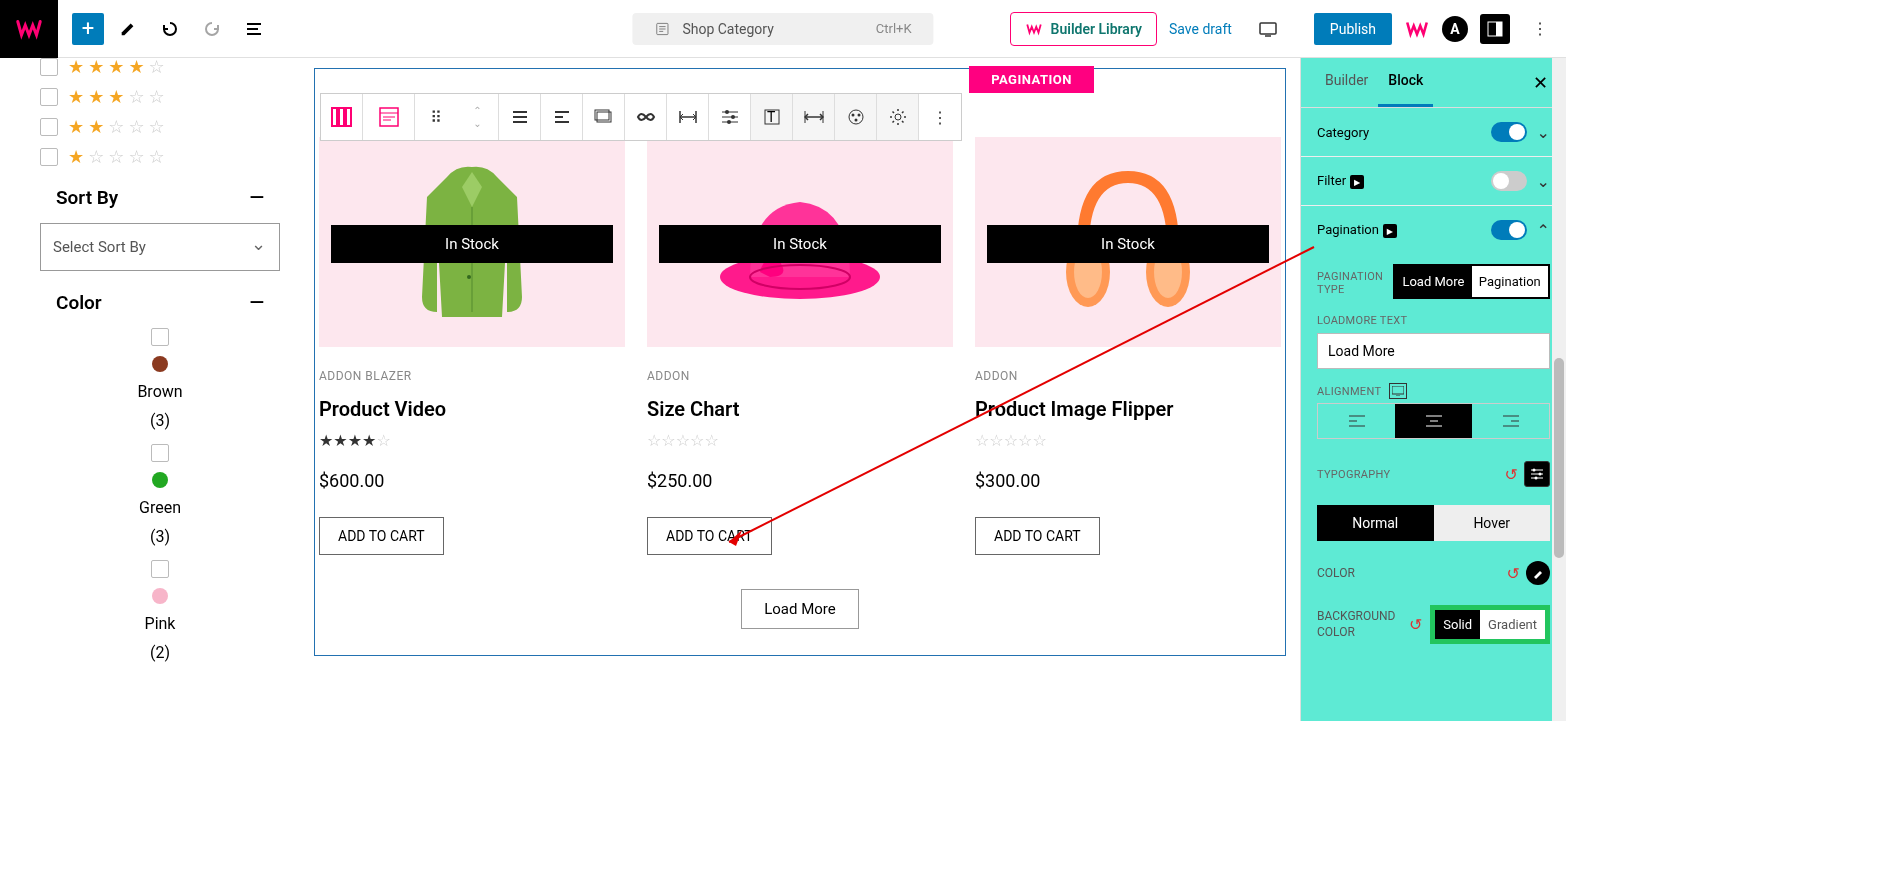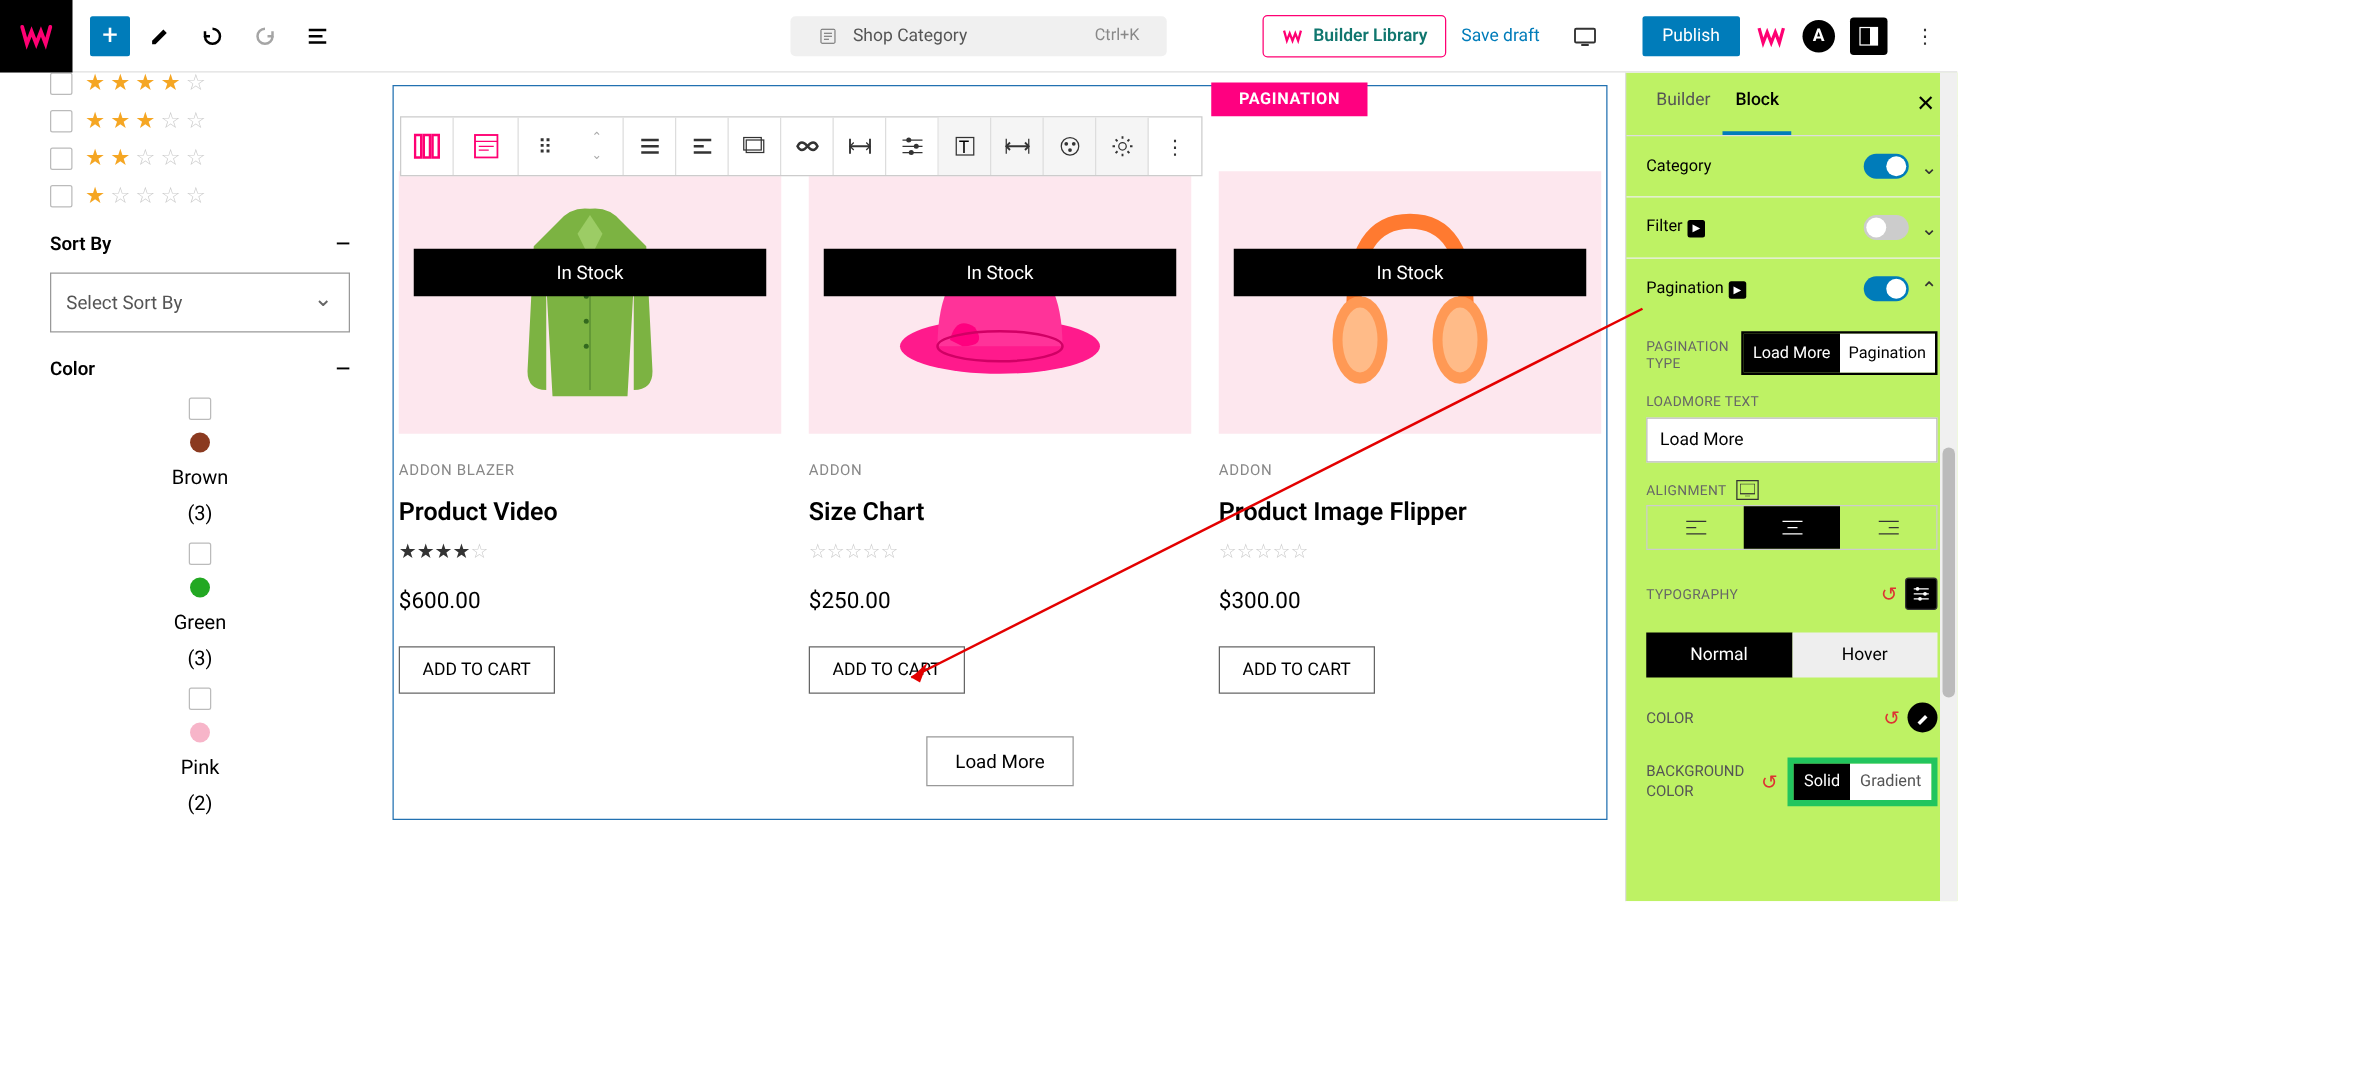--- a/index.html
+++ b/index.html
@@ -24,21 +24,21 @@
 
 
 .main { display:flex; height:calc(100% - 58px); }
 .sidebar-left { width:300px; padding:0 20px 20px 40px; overflow:auto; background:#fff; }
 .star-row { display:flex; align-items:center; gap:10px; margin-bottom:12px; }
 .cb { width:18px; height:18px; border:1px solid #bbb; border-radius:2px; }
 .stars { display:flex; gap:4px; }
 .star { font-size:18px; line-height:1; }
 .star.on { color:#f5a623; }
 .star.off { color:#ccc; }
-.section-hd { display:flex; justify-content:space-between; align-items:flex-end; margin:20px 0 14px; font-size:15px; font-weight:600; }
+.section-hd { display:flex; justify-content:space-between; align-items:flex-end; margin:20px 16px 14px; font-size:19px; font-weight:600; }
 .select { width:100%; padding:14px 12px; border:1px solid #999; font-size:15px; color:#555; background:#fff; appearance:none; position:relative; }
 .select-wrap { position:relative; }
 .select-wrap:after { content:"⌄"; position:absolute; right:14px; top:10px; font-size:18px; color:#666; }
 .color-item { display:flex; align-items:center; gap:10px; margin-bottom:14px; font-size:16px;flex-direction:column; }
 .swatch { width:16px; height:16px; border-radius:50%; }
 
 
 .canvas { flex:1; position:relative; background:#fff; padding:0 14px 20px; overflow:auto; }
 .pag-chip { position:absolute; right:206px; top:8px; background:#ff0080; color:#fff; font-size:13px; font-weight:700; padding:6px 22px; letter-spacing:.5px; z-index:10; }
 .block-frame { border:1.5px solid #2271b1; margin-top:10px; padding-bottom:26px; position:relative; }
@@ -46,31 +46,31 @@
 .bt-cell { width:42px; height:46px; display:flex; align-items:center; justify-content:center; border-right:1px solid #ddd; color:#333; cursor:pointer; }
 .bt-cell.wide { width:52px; }
 .bt-cell.pink { color:#ff0073; }
 .bt-cell.last { border-right:none; }
 .bt-group-dark { background:#f5f5f5; display:flex; }
 .bt-col { display:flex; flex-direction:column; gap:2px; }
 
 .products { display:flex; gap:22px; padding:68px 4px 0; }
 .prod { flex:1; }
 .prod-img { height:210px; background:#fde7ee; position:relative; display:flex; align-items:center; justify-content:center; }
-.stock-band { position:absolute; top:62px; left:12px; right:12px; background:#000; color:#fff; text-align:center; padding:10px 0; font-size:15px; }
+.stock-band { position:absolute; top:88px; left:12px; right:12px; background:#000; color:#fff; text-align:center; padding:10px 0; font-size:15px; }
 .prod-cat { font-size:12px; color:#888; margin-top:22px; letter-spacing:.5px; }
 .prod-title { font-size:20px; font-weight:600; margin-top:14px; }
 .rating { margin-top:10px; color:#333; font-size:16px; }
 .rating.grey { color:#ccc; }
 .price { font-size:18px; margin-top:20px; }
 .atc { margin-top:26px; padding:10px 18px; border:1px solid #666; background:#fff; font-size:14px; cursor:pointer; display:inline-block; }
 .load-more { margin:34px auto 0; display:block; padding:10px 22px; border:1px solid #999; background:#fff; font-size:15px; cursor:pointer; }
 
 
-.panel { width:266px; border-left:1px solid #ddd; background:#bef264; overflow:auto; font-size:13px; }
+.panel { width:266px; border-left:1px solid #ddd; background:#5eead4; overflow:auto; font-size:13px; }
 .panel-tabs { display:flex; border-bottom:1px solid #ddd; padding:0 14px; position:relative; }
 .ptab { padding:14px 10px; font-size:14px; cursor:pointer; color:#555; }
 .ptab.active { color:#000; border-bottom:3px solid #007cba; font-weight:500; }
 .ptab-close { margin-left:auto; padding:14px 4px; font-size:18px; cursor:pointer; }
 .panel-row { display:flex; align-items:center; justify-content:space-between; padding:14px 16px; border-bottom:1px solid #eee; }
 .panel-row.nob { border-bottom:none; }
 .toggle-wrap { display:flex; align-items:center; gap:10px; }
 .toggle { width:36px; height:20px; background:#ccc; border-radius:10px; position:relative; cursor:pointer; }
 .toggle.on { background:#007cba; }
 .toggle:after { content:""; position:absolute; width:16px; height:16px; background:#fff; border-radius:50%; top:2px; left:2px; }

